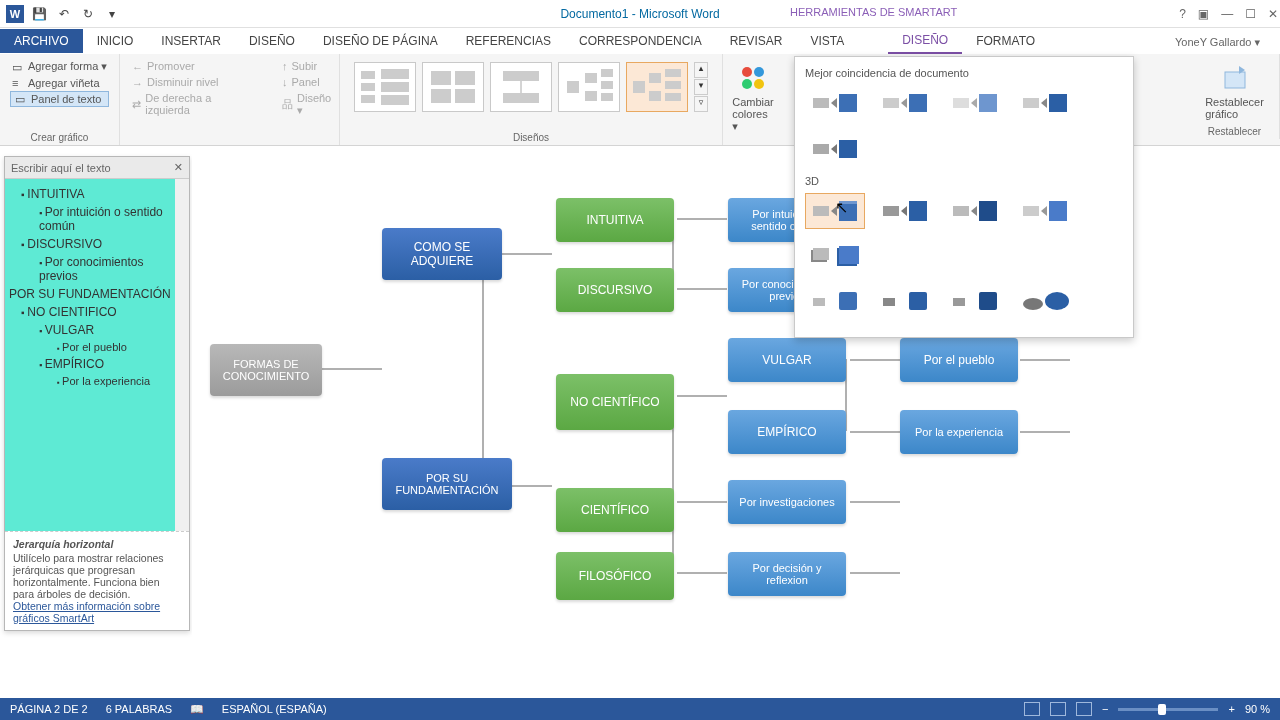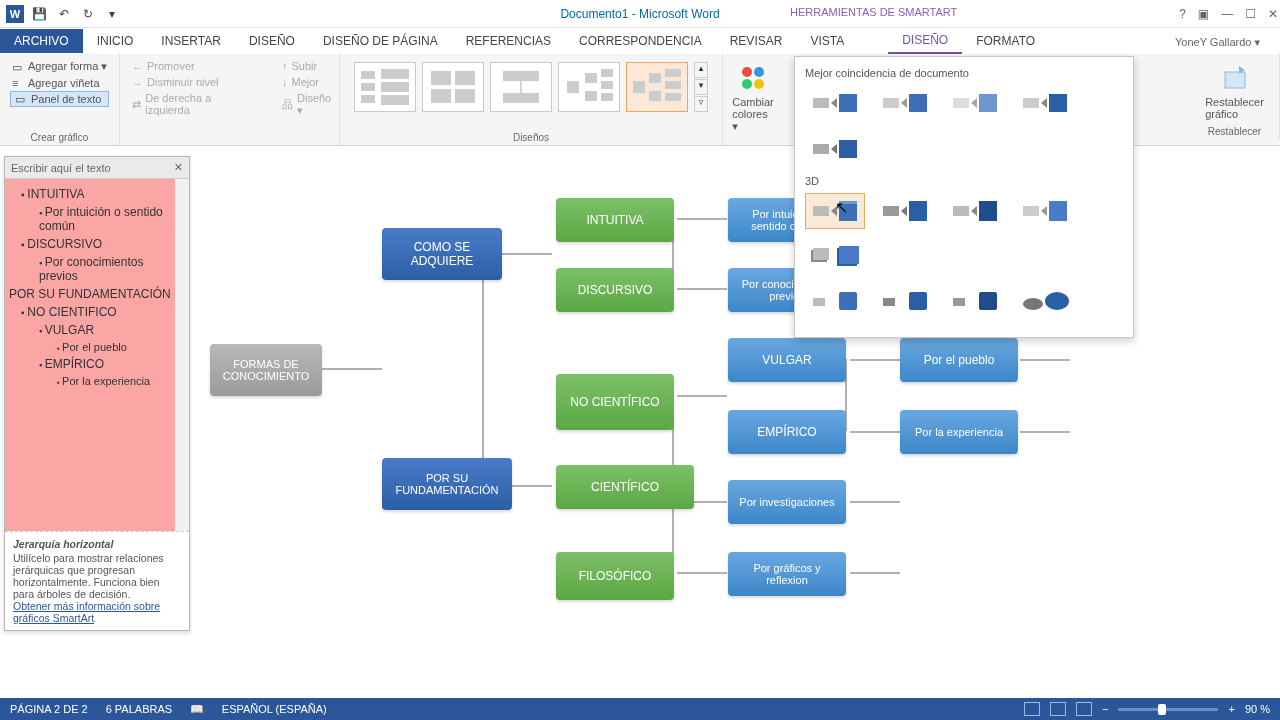--- a/index.html
+++ b/index.html
@@ -42,21 +42,21 @@
 
 
 .styles-panel { position: absolute; left: 794px; top: 56px; width: 340px; background: #fff; border: 1px solid #c9c9c9; box-shadow: 0 3px 8px rgba(0,0,0,0.2); z-index: 100; padding: 6px 10px 10px; }
 .styles-panel .section-label { font-size: 11px; color: #555; margin: 4px 0 6px; }
 .style-row { display: flex; gap: 10px; margin-bottom: 8px; flex-wrap: wrap; }
 .style-thumb { width: 60px; height: 36px; border: 1px solid transparent; display: flex; align-items: center; justify-content: center; cursor: pointer; }
 .style-thumb.hover { border: 1px solid #e8a860; background: #fce8d6; }
 .style-thumb svg { width: 52px; height: 30px; }
 
 
-.textpane { position: absolute; left: 4px; top: 156px; width: 186px; height: 475px; background: #fca5a5; border: 1px solid #b7b7b7; box-shadow: 0 2px 5px rgba(0,0,0,0.15); }
+.textpane { position: absolute; left: 4px; top: 156px; width: 186px; height: 475px; background: #5eead4; border: 1px solid #b7b7b7; box-shadow: 0 2px 5px rgba(0,0,0,0.15); }
 .textpane-header { background: #eaeaea; padding: 4px 6px; font-size: 11px; color: #666; display: flex; justify-content: space-between; align-items: center; border-bottom: 1px solid #ccc; }
 .textpane-body { padding: 6px 4px; font-size: 12px; color: #333; height: 320px; overflow: hidden; position: relative; }
 .textpane ul { list-style: none; }
 .textpane li { padding: 2px 0; }
 .textpane .b1 { padding-left: 12px; }
 .textpane .b1::before { content: "▪ "; font-size: 10px; }
 .textpane .b2 { padding-left: 30px; }
 .textpane .b2::before { content: "▪ "; font-size: 9px; }
 .textpane .b3 { padding-left: 48px; font-size: 11px; }
 .textpane .b3::before { content: "▪ "; font-size: 8px; }
@@ -159,21 +159,21 @@
     </div>
   </div>
   <div class="ribbon-group" style="width:70px">
     <div>
       <div class="rg-btn disabled">
           <span>↑</span>
           <span>Subir</span>
         </div>
       <div class="rg-btn disabled">
           <span>↓</span>
-          <span>Mejor</span>
+          <span>Panel</span>
         </div>
       <div class="rg-btn disabled">
           <span>品</span>
           <span>Diseño ▾</span>
         </div>
     </div>
   </div>
   <div class="ribbon-group" style="flex:0 0 auto">
     <div class="layouts-gallery">
       <div class="layout-thumb">
@@ -409,28 +409,28 @@
   <div class="connector" style="left:658px;top:424px;width:50px"></div>
   <div class="connector" style="left:828px;top:211px;width:50px"></div>
   <div class="connector" style="left:828px;top:283px;width:50px"></div>
 
   <div class="node blue-dark" style="left:190px;top:80px;width:120px;height:52px">COMO SE ADQUIERE</div>
   <div class="node gray" style="left:18px;top:196px;width:112px;height:52px;font-size:11px">FORMAS DE CONOCIMIENTO</div>
   <div class="node blue-dark" style="left:190px;top:310px;width:130px;height:52px;font-size:11px">POR SU FUNDAMENTACIÓN</div>
   <div class="node green" style="left:364px;top:50px;width:118px;height:44px">INTUITIVA</div>
   <div class="node green" style="left:364px;top:120px;width:118px;height:44px">DISCURSIVO</div>
   <div class="node green" style="left:364px;top:226px;width:118px;height:56px">NO CIENTÍFICO</div>
-  <div class="node green" style="left:364px;top:317px;width:138px;height:44px">CIENTÍFICO</div>
+  <div class="node green" style="left:364px;top:340px;width:118px;height:44px">CIENTÍFICO</div>
   <div class="node green" style="left:364px;top:404px;width:118px;height:48px">FILOSÓFICO</div>
   <div class="node blue-light" style="left:536px;top:50px;width:118px;height:44px;font-size:11px">Por intuición o sentido común</div>
   <div class="node blue-light" style="left:536px;top:120px;width:118px;height:44px;font-size:11px">Por conocimientos previos</div>
   <div class="node blue-light" style="left:536px;top:190px;width:118px;height:44px">VULGAR</div>
   <div class="node blue-light" style="left:536px;top:262px;width:118px;height:44px">EMPÍRICO</div>
   <div class="node blue-light" style="left:536px;top:332px;width:118px;height:44px;font-size:11px">Por investigaciones</div>
-  <div class="node blue-light" style="left:536px;top:404px;width:118px;height:44px;font-size:11px">Por gráficos y reflexion</div>
+  <div class="node blue-light" style="left:536px;top:404px;width:118px;height:44px;font-size:11px">Por decisión y reflexion</div>
   <div class="node blue-light" style="left:708px;top:190px;width:118px;height:44px">Por el pueblo</div>
   <div class="node blue-light" style="left:708px;top:262px;width:118px;height:44px;font-size:11px">Por la experiencia</div>
 </div>
 
 <div class="statusbar">
   <div class="left">
     <span>PÁGINA 2 DE 2</span>
     <span>6 PALABRAS</span>
     <span>📖</span>
     <span>ESPAÑOL (ESPAÑA)</span>

